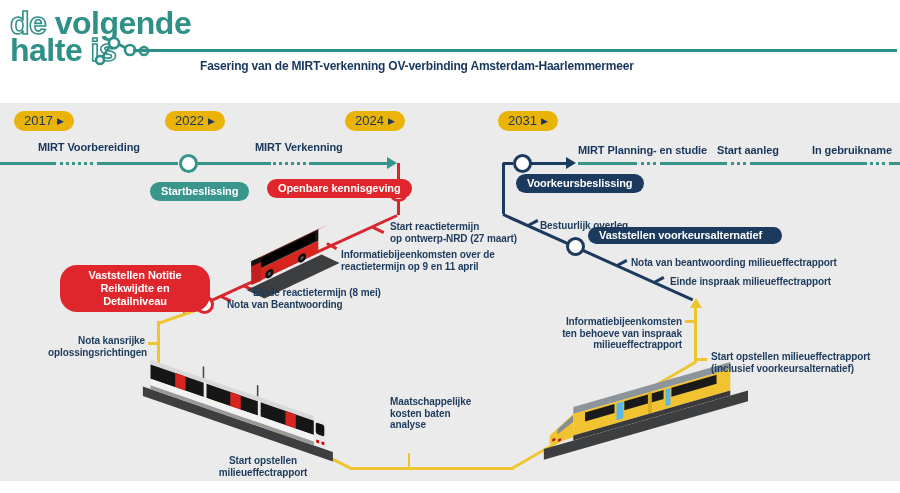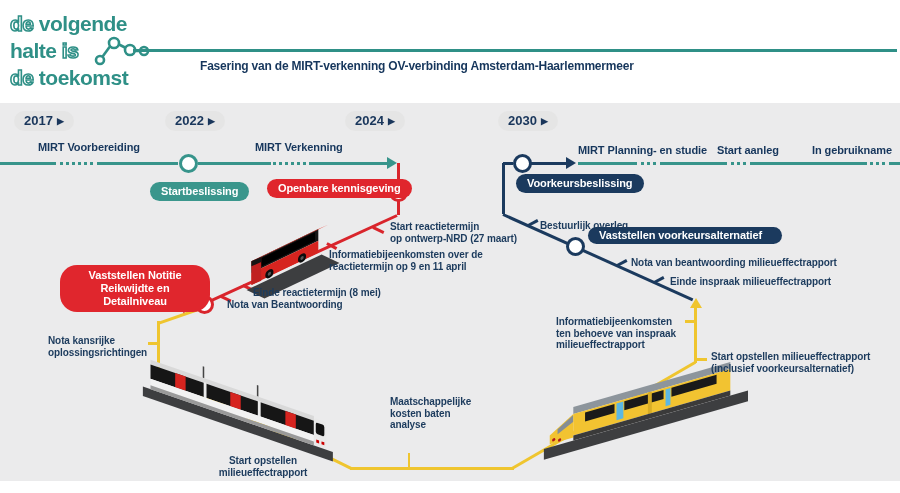--- a/index.html
+++ b/index.html
@@ -1,20 +1,20 @@
 <!DOCTYPE html>
 <html><head>
 <meta charset="utf-8">
 <style>
   html,body{margin:0;padding:0;background:#fff;}
   #canvas{position:relative;width:900px;height:493px;background:#ffffff;overflow:hidden;
           font-family:"Liberation Sans",sans-serif;}
   .abs{position:absolute;}
   
-  .logo{position:absolute;left:10px;top:10px;font-size:21px;font-weight:bold;line-height:27px;
+  .logo{position:absolute;left:10px;top:10px;font-size:32px;font-weight:bold;line-height:27px;
         color:#2f9087;letter-spacing:-0.5px;}
   .logo .outline{color:#ffffff;-webkit-text-stroke:1.6px #2f9087;}
   .title{position:absolute;left:200px;top:59px;font-size:12px;font-weight:bold;color:#16365c;
          letter-spacing:-0.2px;white-space:nowrap;}
   .toprule{position:absolute;left:133px;top:49px;width:764px;height:2.5px;background:#2f9087;}
   
   .stage{position:absolute;left:0;top:103px;width:900px;height:378px;background:#ebebec;}
   
   .seg{position:absolute;height:3px;}
   .seg.teal{background:#37948b;}
@@ -24,44 +24,43 @@
   .dots{position:absolute;height:0;border-top:3px dotted #37948b;}
   .vseg{position:absolute;width:3px;}
   .diag{position:absolute;height:3px;transform-origin:0 50%;}
   .node{position:absolute;width:13px;height:13px;border-radius:50%;background:#fff;}
   .node.teal{border:3.5px solid #37948b;}
   .node.navy{border:3.5px solid #1b3a5e;}
   .node.red{border:3.5px solid #d9252c;}
   .arrow{position:absolute;width:0;height:0;}
   .tick{position:absolute;height:2.5px;transform-origin:0 50%;}
   
-  .pill{position:absolute;background:#e5e5e5;color:#19365b;font-size:13px;font-weight:bold;
+  .pill{position:absolute;background:#eab308;color:#19365b;font-size:13px;font-weight:normal;
         border-radius:11px;padding:2px 10px 3px 10px;letter-spacing:0;white-space:nowrap;}
   .pill .tri{font-size:9px;position:relative;top:-1.5px;margin-left:4px;}
   .phase{position:absolute;font-size:11px;font-weight:bold;color:#16365c;white-space:nowrap;letter-spacing:-0.1px;}
   .badge{position:absolute;color:#fff;font-size:11px;font-weight:bold;border-radius:13px;
          padding:3px 11px 4px 11px;white-space:nowrap;letter-spacing:-0.1px;}
   .badge.teal{background:#3a968c;}
   .badge.red{background:#e0262d;}
   .badge.navy{background:#1b3a5e;}
   .badge.multi{white-space:pre-line;text-align:center;border-radius:17px;line-height:13px;}
   .ms{position:absolute;font-size:10px;font-weight:bold;color:#1c3b5d;line-height:11.5px;
       white-space:pre-line;letter-spacing:-0.1px;}
-  .ms.right{text-align:left;}
+  .ms.right{text-align:right;}
   .ms.center{text-align:center;}
 </style>
 </head>
 <body>
 
 <div id="canvas">
 
   <div class="logo">
     <div><span class="outline">de</span> <span>volgende</span></div>
     <div><span>halte</span> <span class="outline">is</span></div>
-    <div><span class="outline">de</span> <span>toekomst</span></div>
   </div>
   <svg class="abs" style="left:93px;top:34px;" width="58" height="34" viewBox="0 0 58 34">
     <g stroke="#2f9087" stroke-width="2.6" fill="#ffffff" stroke-linecap="round">
       <line x1="10" y1="22" x2="18" y2="11"></line>
       <line x1="25" y1="10" x2="33" y2="14"></line>
       <line x1="41" y1="17" x2="48" y2="17"></line>
       <circle cx="7" cy="26" r="4"></circle>
       <circle cx="21" cy="9" r="5"></circle>
       <circle cx="37" cy="16" r="5"></circle>
       <circle cx="51" cy="17" r="4"></circle>
@@ -175,38 +174,38 @@
 
   <div class="node teal" style="left:178.5px;top:153.5px;"></div>
   <div class="node red" style="left:388.5px;top:182.5px;"></div>
   <div class="node red" style="left:194.5px;top:294.5px;"></div>
   <div class="node navy" style="left:512.5px;top:153.5px;"></div>
   <div class="node navy" style="left:565.5px;top:236.5px;"></div>
 
   <div class="pill" style="left:14px;top:111px;"><span>2017</span><span class="tri">▶</span></div>
   <div class="pill" style="left:165px;top:111px;"><span>2022</span><span class="tri">▶</span></div>
   <div class="pill" style="left:345px;top:111px;"><span>2024</span><span class="tri">▶</span></div>
-  <div class="pill" style="left:498px;top:111px;"><span>2030</span><span class="tri">▶</span></div>
+  <div class="pill" style="left:498px;top:111px;"><span>2031</span><span class="tri">▶</span></div>
 
   <div class="phase" style="left:38px;top:141px;">MIRT Voorbereiding</div>
   <div class="phase" style="left:255px;top:141px;">MIRT Verkenning</div>
   <div class="phase" style="left:578px;top:144px;">MIRT Planning- en studie</div>
   <div class="phase" style="left:717px;top:144px;">Start aanleg</div>
   <div class="phase" style="left:812px;top:144px;">In gebruikname</div>
 
   <div class="badge teal" style="left:150px;top:175px;margin-top:7px;">Startbeslissing</div>
   <div class="badge red" style="left:267px;top:179px;">Openbare kennisgeving</div>
   <div class="badge navy" style="left:516px;top:174px;">Voorkeursbeslissing</div>
   <div class="badge navy" style="left:588px;top:227px;padding:2px 20px 3px 11px;">Vaststellen voorkeursalternatief</div>
   <div class="badge red multi" style="left:60px;top:265px;width:134px;padding:4px 8px;">Vaststellen Notitie
 Reikwijdte en Detailniveau</div>
 
   <div class="ms" style="left:390px;top:221px;">Start reactietermijn
 op ontwerp-NRD (27 maart)</div>
-  <div class="ms" style="left:329px;top:249px;">Informatiebijeenkomsten over de
+  <div class="ms" style="left:341px;top:249px;">Informatiebijeenkomsten over de
 reactietermijn op 9 en 11 april</div>
   <div class="ms" style="left:253px;top:287px;">Einde reactietermijn (8 mei)</div>
   <div class="ms" style="left:227px;top:299px;">Nota van Beantwoording</div>
   <div class="ms right" style="left:48px;top:335px;width:97px;">Nota kansrijke
 oplossingsrichtingen</div>
   <div class="ms center" style="left:207px;top:455px;width:112px;">Start opstellen
 milieueffectrapport</div>
   <div class="ms" style="left:390px;top:396px;">Maatschappelijke
 kosten baten
 analyse</div>

